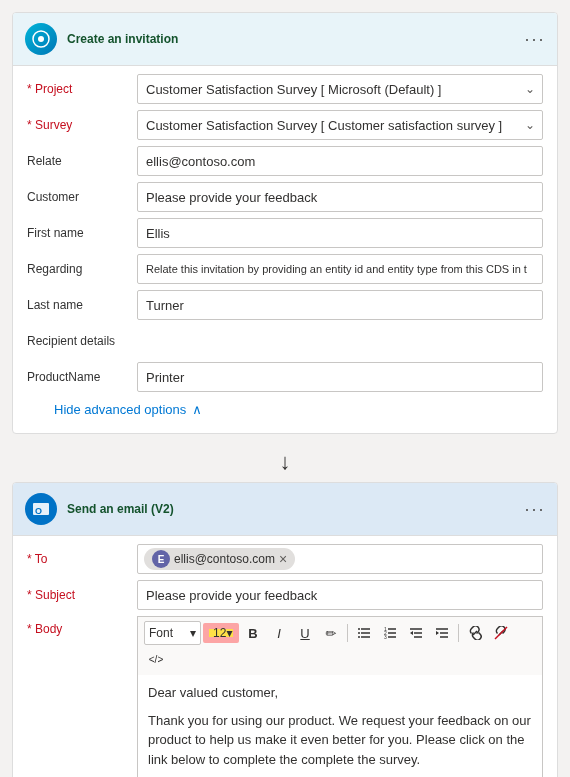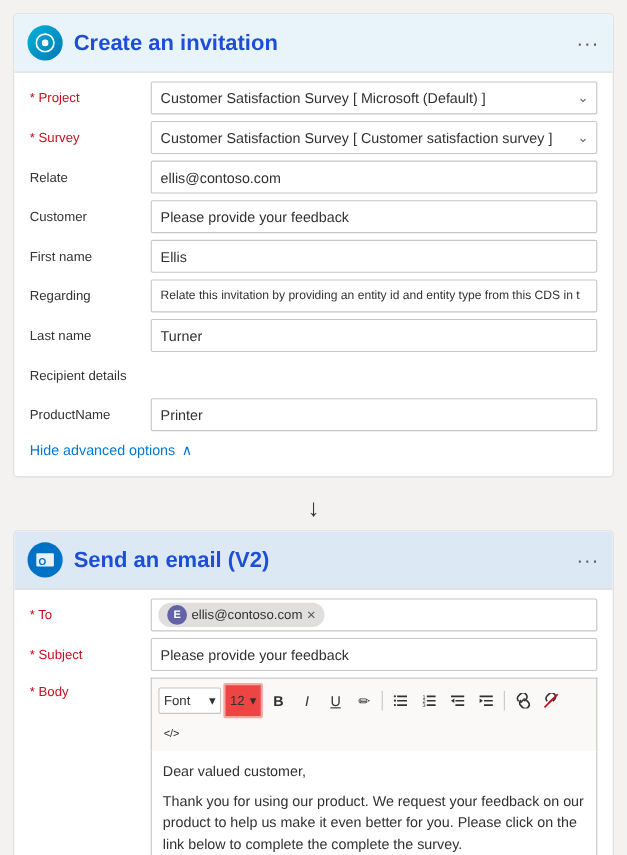--- a/index.html
+++ b/index.html
@@ -43,23 +43,23 @@
     .card-icon-survey {
       background: linear-gradient(135deg, #00b4d8, #0077b6);
     }
 
     .card-icon-outlook {
       background: #0072c6;
     }
 
     .card-title {
       flex: 1;
-      font-size: 20px;
+      font-size: 12px;
       font-weight: 600;
-      color: #1d4ed8;
+      color: #14532d;
     }
 
     .card-menu {
       display: flex;
       gap: 2px;
       cursor: pointer;
       color: #555;
       font-size: 18px;
       letter-spacing: 1px;
       user-select: none;
@@ -135,20 +135,21 @@
 
     .advanced-toggle {
       display: flex;
       align-items: center;
       gap: 6px;
       color: #0078d4;
       font-size: 13px;
       cursor: pointer;
       padding: 4px 0;
       user-select: none;
+      margin-left: 27px;
     }
 
     .connector-arrow {
       display: flex;
       justify-content: center;
       align-items: center;
       height: 40px;
       color: #323130;
       font-size: 22px;
     }
@@ -214,31 +215,31 @@
       font-size: 12px;
       height: 24px;
       display: flex;
       align-items: center;
       gap: 17px;
       cursor: pointer;
       background: #fff;
     }
 
     .toolbar-size {
-      border: 2px solid #fca5a5;
+      border: 6px solid #fca5a5;
       border-radius: 2px;
       padding: 2px 4px;
       font-size: 12px;
-      height: 32px;
+      height: 20px;
       width: 36px;
       display: flex;
       align-items: center;
       justify-content: space-between;
       cursor: pointer;
-      background: #ef4444;
+      background: #fde047;
     }
 
     .toolbar-btn {
       width: 24px;
       height: 24px;
       display: flex;
       align-items: center;
       justify-content: center;
       cursor: pointer;
       border-radius: 2px;

